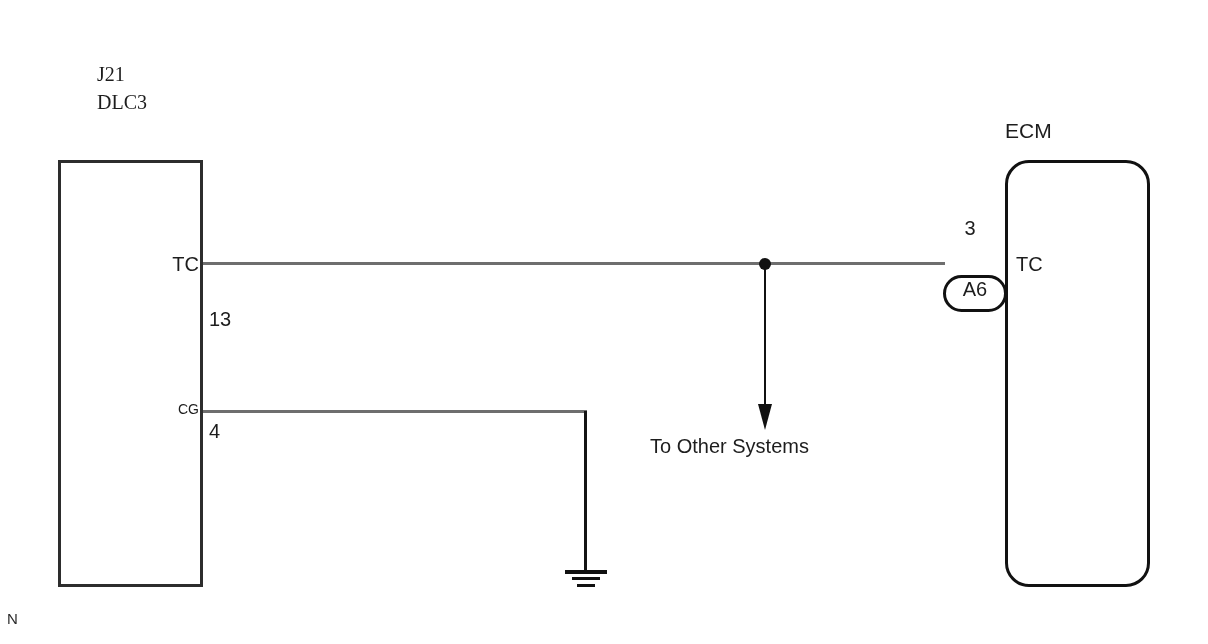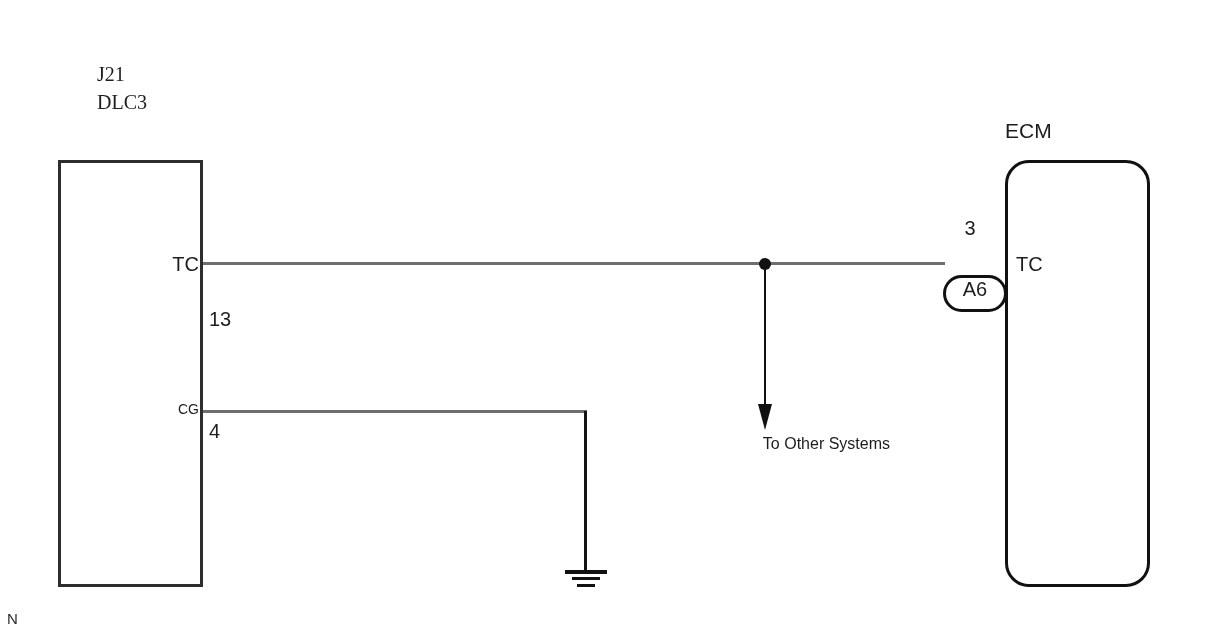--- a/index.html
+++ b/index.html
@@ -19,21 +19,21 @@
     border: 3px solid #111111; border-radius: 24px; background: #ffffff;
   }
 
   
   .conn-title { left: 97px; top: 60px; font-size: 20px; line-height: 28px; font-family: Liberation Serif, serif; }
   .ecm-title { left: 1005px; top: 119px; width: 145px; text-align: left; font-size: 21px; }
   .pin-label-tc { left: 100px; top: 253px; width: 99px; text-align: right; font-size: 20px; }
   .pin-num-13  { left: 209px; top: 272px; font-size: 20px; margin-top: 36px; }
   .pin-label-cg { left: 100px; top: 401px; width: 99px; text-align: right; font-size: 14px; }
   .pin-num-4   { left: 209px; top: 420px; font-size: 20px; }
-  .branch-label { left: 650px; top: 435px; width: 240px; text-align: right; font-size: 16px; }
+  .branch-label { left: 650px; top: 435px; width: 240px; text-align: left; font-size: 20px; }
   .a6-pin-num { left: 940px; top: 217px; width: 60px; text-align: center; font-size: 20px; }
   .ecm-pin-tc { left: 1016px; top: 253px; font-size: 20px; }
   .footnote { left: 7px; top: 610px; font-size: 15px; color: #2b2b2b; }
 
   
   .tc-wire { left: 203px; top: 262px; width: 742px; height: 3px; background: #6e6e6e; }
   .cg-wire { left: 203px; top: 410px; width: 384px; height: 3px; background: #6e6e6e; }
   .ground-drop { left: 584px; top: 411px; width: 3px; height: 161px; background: #141414; }
 
   

